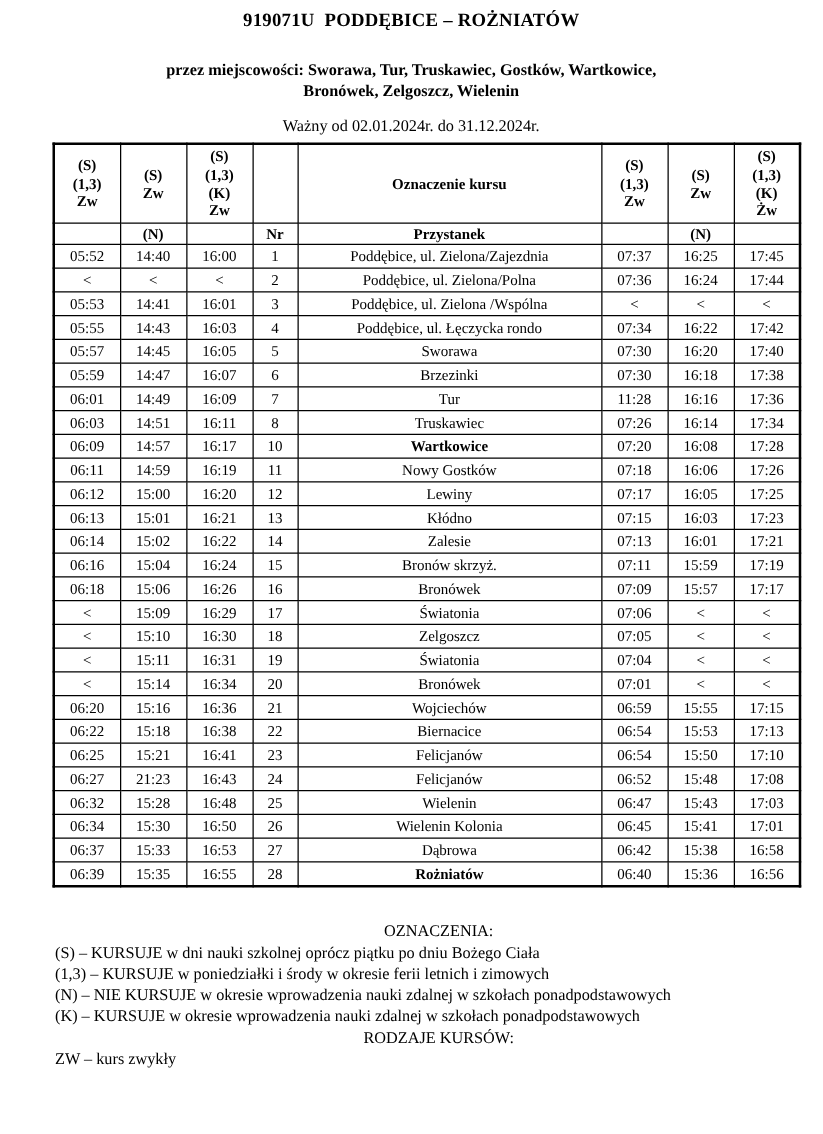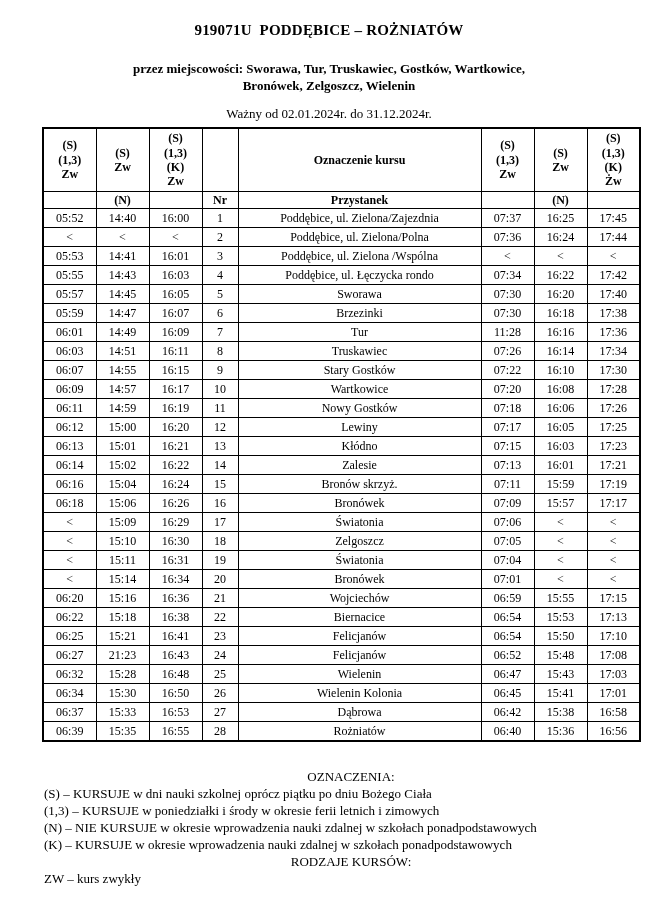--- a/index.html
+++ b/index.html
@@ -15,21 +15,21 @@
   .page {
     position: relative;
     width: 658px;
     height: 907px;
     overflow: hidden;
   }
   .title {
     text-align: center;
     font-weight: bold;
     font-size: 15px;
-    padding-top: 22px;
+    padding-top: 9px;
     white-space: pre-wrap;
     letter-spacing: 0.2px;
   }
   .subtitle {
     text-align: center;
     font-weight: bold;
     font-size: 13px;
     margin-top: 21px;
     line-height: 17px;
     font-family: Liberation Serif, serif;
@@ -69,21 +69,21 @@
   table.timetable tbody td {
     height: 18px;
     line-height: 18px;
   }
   td.c-stop {
     text-align: left;
     padding-left: 4px;
     margin-top: 32px;
   }
   td.c-stop.bold {
-    font-weight: normal;
+    font-weight: bold;
   }
   .legend {
     margin: 26px 0 0 44px;
     font-size: 13px;
     line-height: 17px;
   }
   .legend-heading {
     font-weight: normal;
     text-align: center;
   }
@@ -222,30 +222,20 @@
           <td class="c-time">06:03</td>
           <td class="c-time">14:51</td>
           <td class="c-time">16:11</td>
           <td class="c-nr">8</td>
           <td class="c-stop">Truskawiec</td>
           <td class="c-time">07:26</td>
           <td class="c-time">16:14</td>
           <td class="c-time">17:34</td>
         </tr>
         <tr>
-          <td class="c-time">06:07</td>
-          <td class="c-time">14:55</td>
-          <td class="c-time">16:15</td>
-          <td class="c-nr">9</td>
-          <td class="c-stop">Stary Gostków</td>
-          <td class="c-time">07:22</td>
-          <td class="c-time">16:10</td>
-          <td class="c-time">17:30</td>
-        </tr>
-        <tr>
           <td class="c-time">06:09</td>
           <td class="c-time">14:57</td>
           <td class="c-time">16:17</td>
           <td class="c-nr">10</td>
           <td class="c-stop bold">Wartkowice</td>
           <td class="c-time">07:20</td>
           <td class="c-time">16:08</td>
           <td class="c-time">17:28</td>
         </tr>
         <tr>

